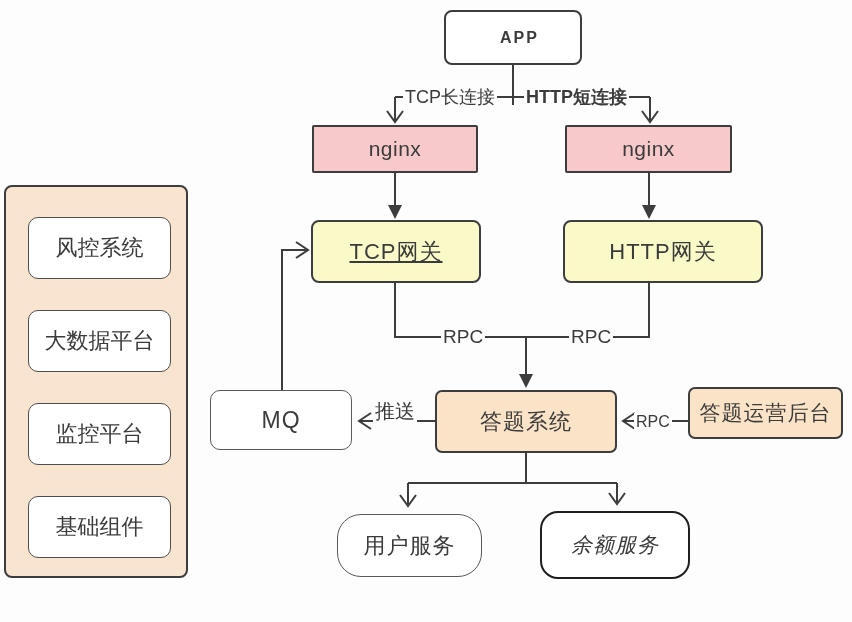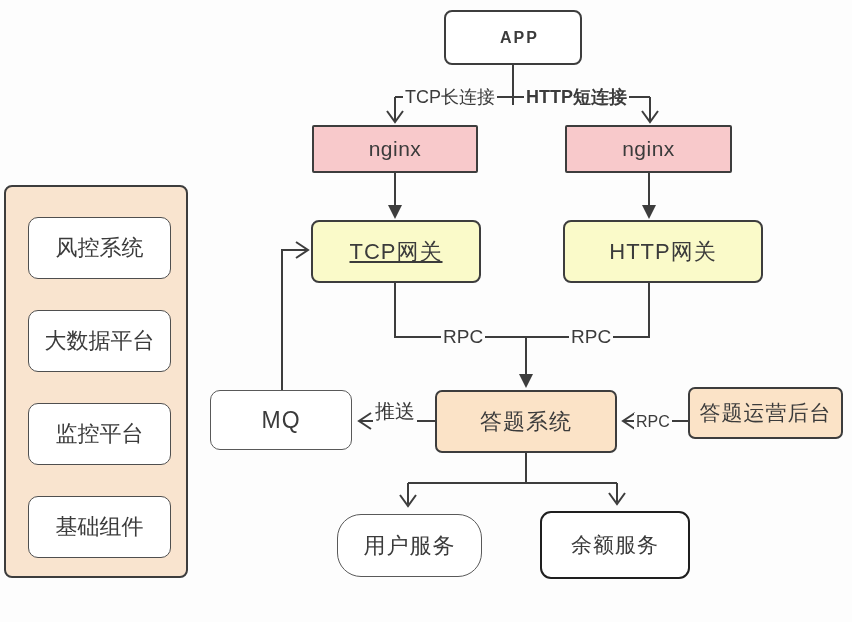--- a/index.html
+++ b/index.html
@@ -40,21 +40,22 @@
     background: #ffffff;
     border: 2px solid var(--line-color, #3d3d3d);
     text-align: center;
   }
   .node.pink   { background: var(--pink-fill, #f8c9cb); border-radius: 2px; }
   .node.yellow { background: var(--yellow-fill, #fafac9); border-radius: 8px; }
   .node.peach  { background: var(--peach-fill, #fbe3c7); border-radius: 7px; }
   .node.plain  { border: 1.6px solid var(--soft-border, #595959); border-radius: 7px; }
   .node.rounded-strong {
     border: 2.6px solid #1f1f1f;
-    border-radius: 11px;
+    border-radius: 18px;
+    font-style: italic;
   }
   #node-app { border-radius: 8px; font-size: 16px; font-weight: 600; letter-spacing: 2px; padding-left: 13px; }
   #node-nginx-tcp, #node-nginx-http { font-size: 21px; letter-spacing: 0.5px; }
   #node-mq { font-size: 23px; letter-spacing: 1px; }
   .sidebar {
     position: absolute;
     left: 4px; top: 185px;
     width: 184px; height: 393px;
     box-sizing: border-box;
     background: var(--sidebar-fill, #f9e4cf);

